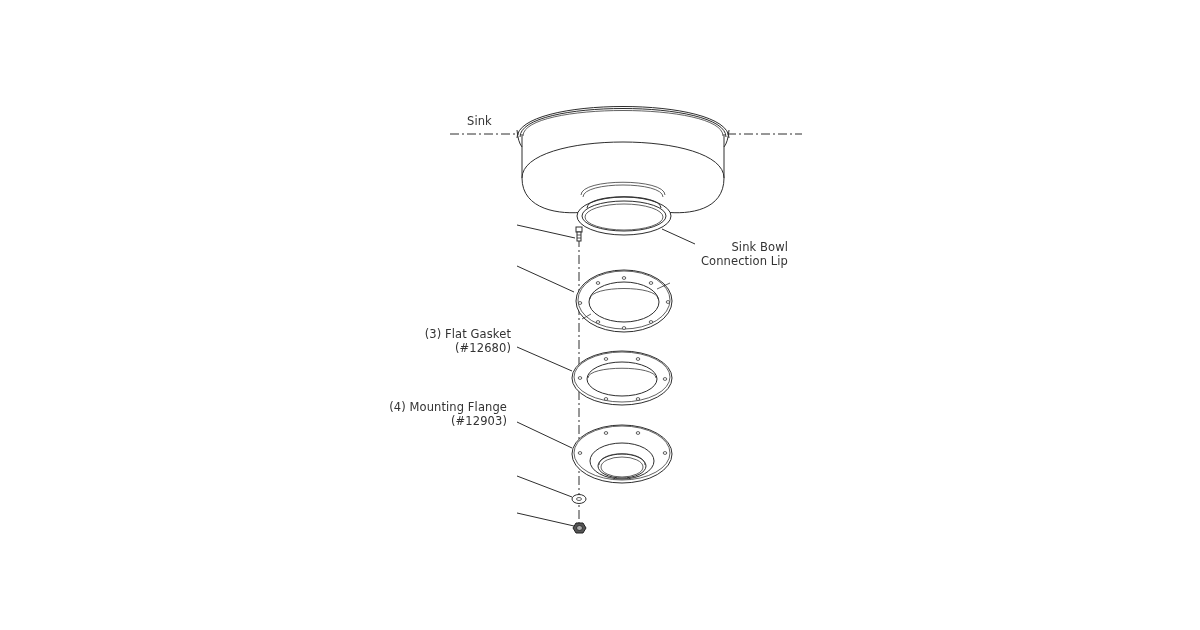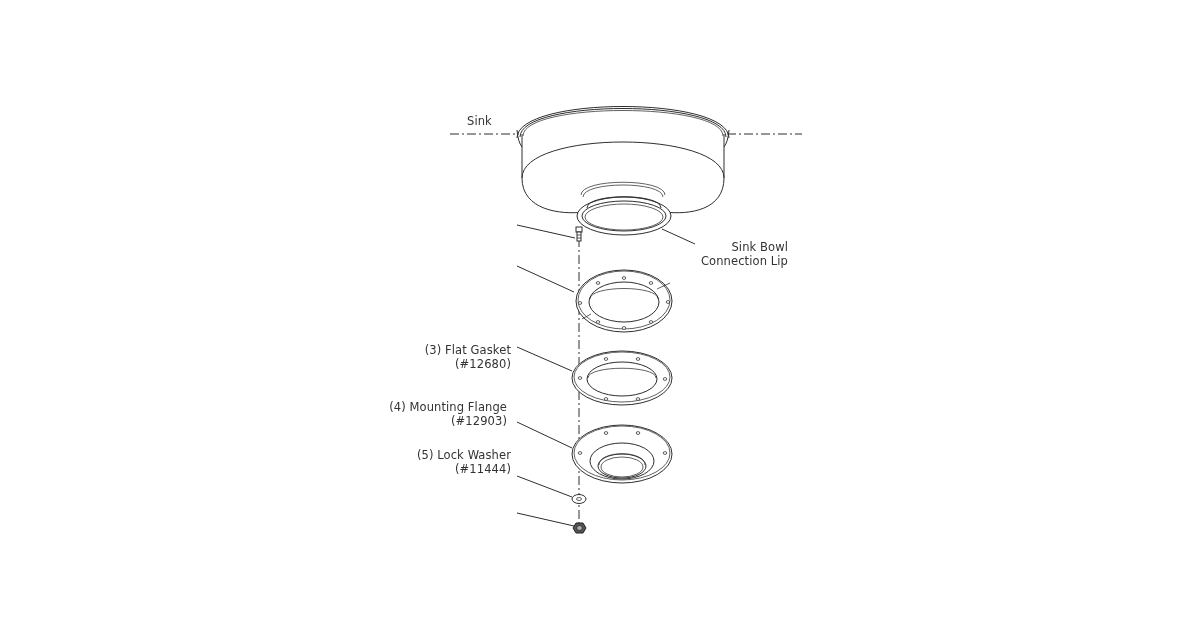--- a/index.html
+++ b/index.html
@@ -142,29 +142,25 @@
     <span>Sink</span>
   </div>
 
   <div class="lbl c" style="left:688px; top:240px; width:100px;">
     <div>Sink Bowl</div>
     <div>Connection Lip</div>
   </div>
 
 
 
-  <div class="lbl r" style="left:400px; top:327px; width:111px;margin-top:16px;">
+  <div class="lbl r" style="left:400px; top:327px; width:111px;">
     <div>(3) Flat Gasket</div>
     <div>(#12680)</div>
   </div>
 
   <div class="lbl r" style="left:376px; top:400px; width:131px;">
     <div>(4) Mounting Flange</div>
     <div>(#12903)</div>
   </div>
 
-  <div class="lbl r" style="left:400px; top:448px; width:111px;">
-    <div>(5) Lock Washer</div>
-    <div>(#11444)</div>
-  </div>
 
 
 </div>
 
 </body></html>

